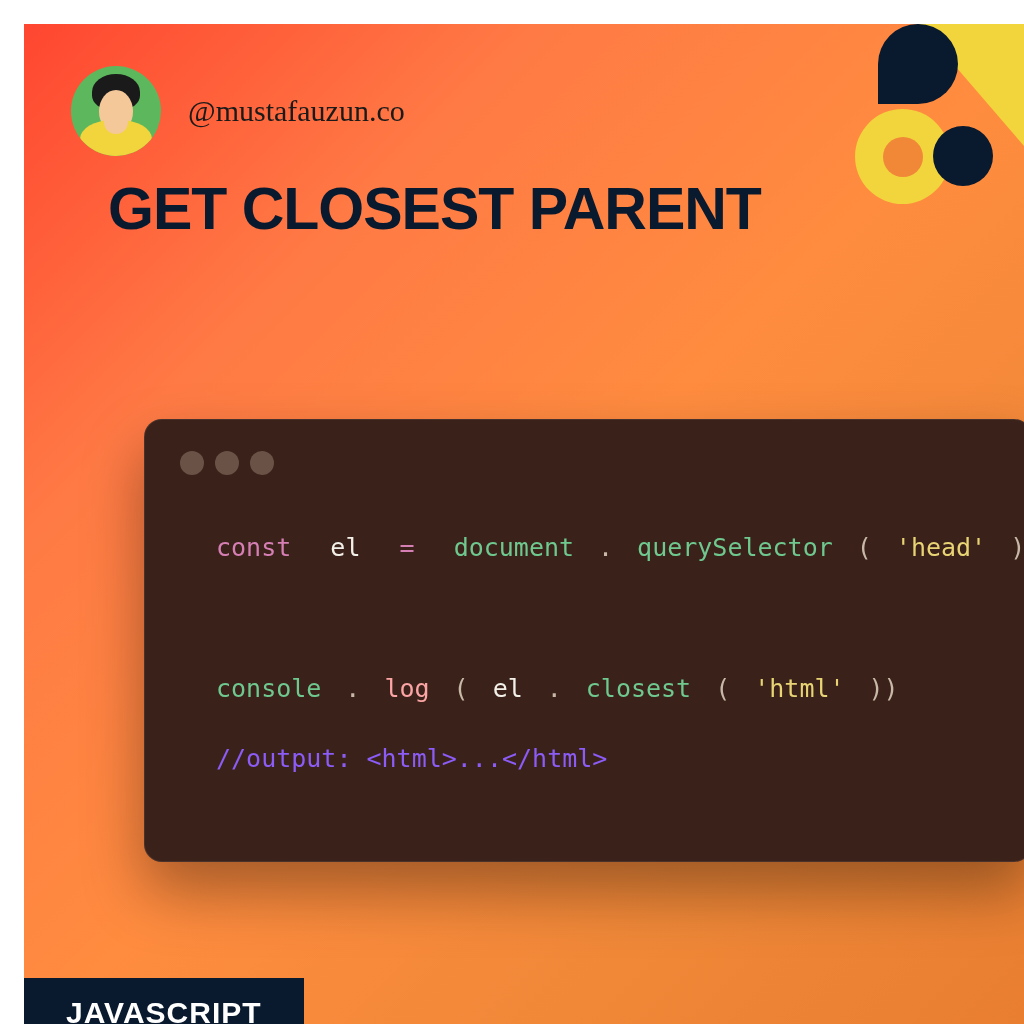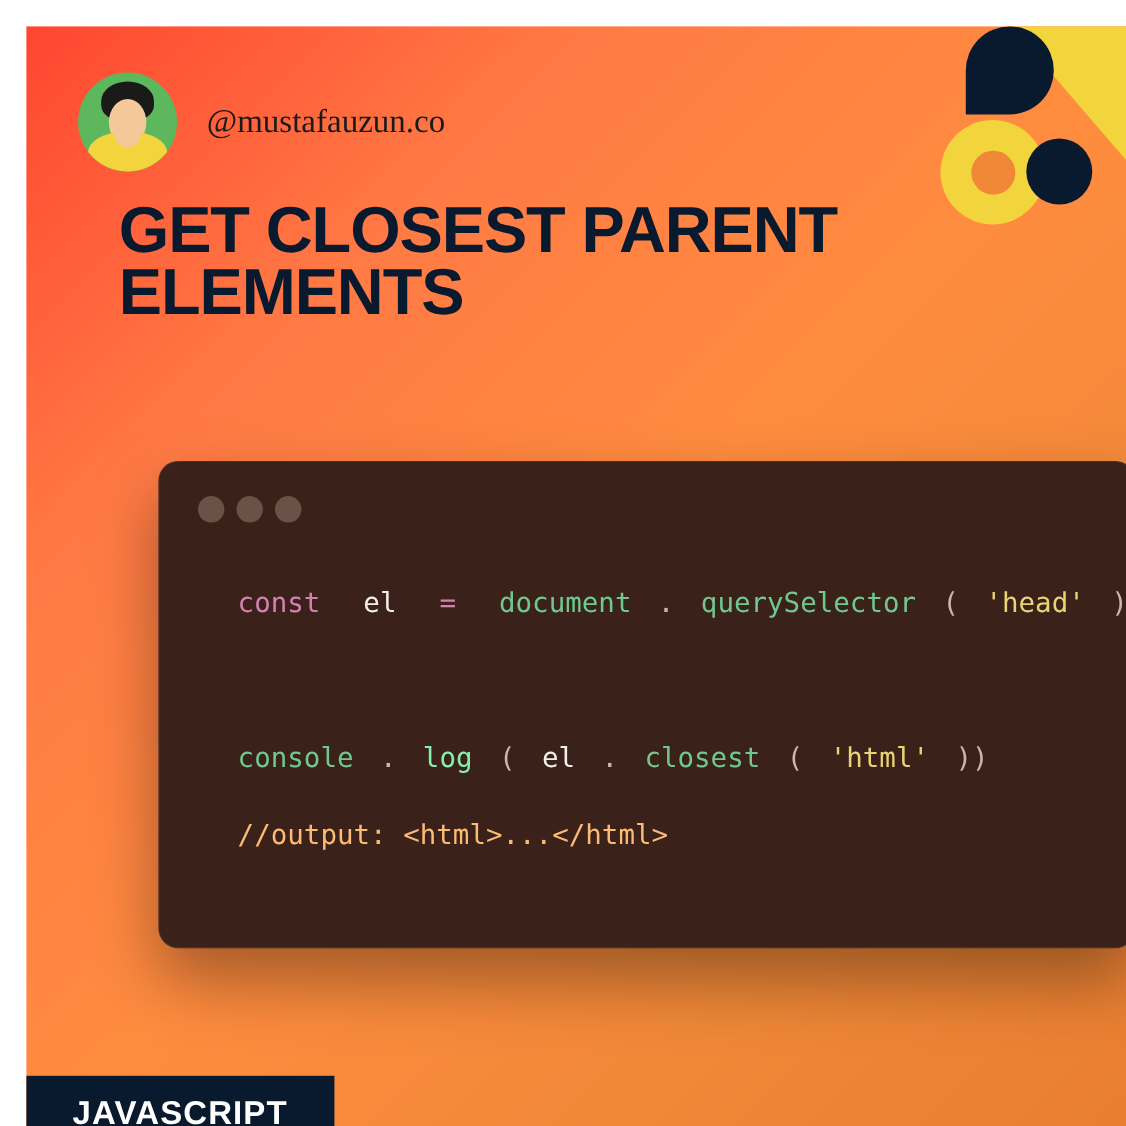--- a/index.html
+++ b/index.html
@@ -173,25 +173,25 @@
       font-size: 25px;
       line-height: 1.85;
       color: #e8e0d8;
     }
     .tk-keyword { color: #d67fb5; }
     .tk-var { color: #f2f0e8; }
     .tk-op { color: #d67fb5; }
     .tk-obj { color: #6fc98f; }
     .tk-dot { color: #c8b8a8; }
     .tk-method { color: #6fc98f; }
-    .tk-prop { color: #86efac; }
+    .tk-prop { color: #fca5a5; }
     .tk-paren { color: #c8b8a8; }
     .tk-string { color: #e8d475; }
     .tk-semi { color: #c8b8a8; }
-    .tk-comment { color: #fdba74; }
+    .tk-comment { color: #8b5cf6; }
     .code-line { white-space: pre; }
     .footer-tag {
       position: absolute;
       bottom: 0;
       left: 0;
       background: #09192e;
       color: #fff;
       padding: 18px 30px;
       font-family: 'Arial Narrow', Impact, sans-serif;
       font-stretch: condensed;
@@ -217,21 +217,20 @@
       <div class="avatar-hair"></div>
       <div class="avatar-face"></div>
       <div class="avatar-neck"></div>
       <div class="avatar-shirt"></div>
     </div>
     <div class="handle">@mustafauzun.co</div>
   </div>
 
   <div class="title">
     <span>GET CLOSEST PARENT</span><br>
-    <span>ELEMENTS</span>
   </div>
 
   <div class="code-window">
     <div class="window-chrome">
       <div class="chrome-dot"></div>
       <div class="chrome-dot"></div>
       <div class="chrome-dot"></div>
     </div>
     <div class="code-body">
       <div class="code-line"><span class="tk-keyword">const</span> <span class="tk-var">el</span> <span class="tk-op">=</span> <span class="tk-obj">document</span><span class="tk-dot">.</span><span class="tk-method">querySelector</span><span class="tk-paren">(</span><span class="tk-string">'head'</span><span class="tk-paren">)</span><span class="tk-semi">;</span></div>

